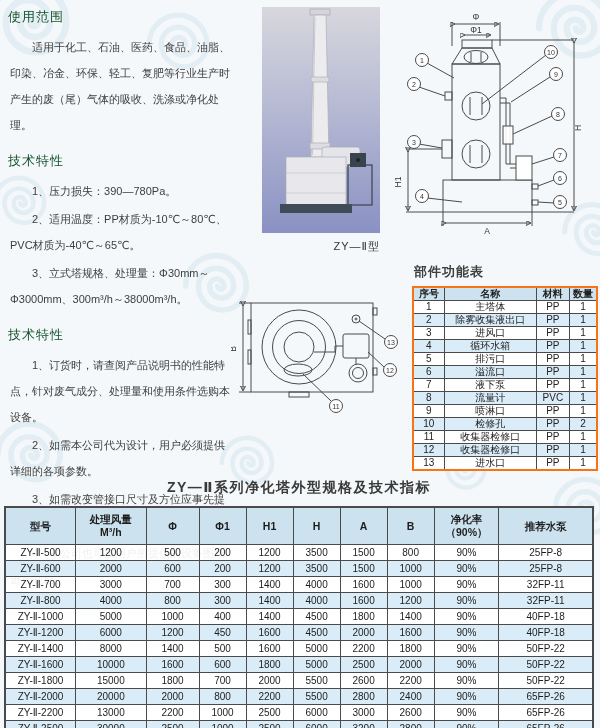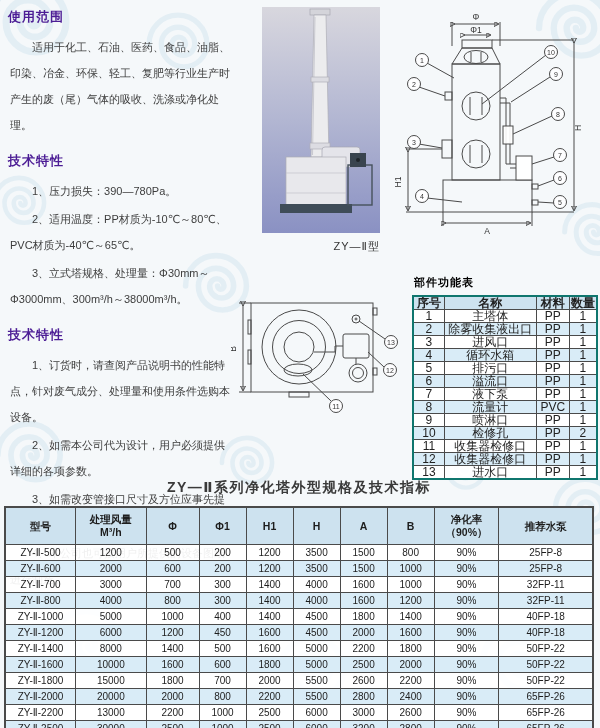--- a/index.html
+++ b/index.html
@@ -8,21 +8,21 @@
     background:#f5f8fa;
     font-family:"Liberation Sans","DejaVu Sans",sans-serif;
     color:#3a3a3a;
   }
   .swirl{position:absolute;opacity:.45;z-index:1;pointer-events:none;}
   .swirl path{fill:none;stroke:#cfe3ee;stroke-width:7;stroke-linecap:round;}
   .layer{position:absolute;z-index:2;}
 
   
   .col-left{left:8px;top:8px;width:228px;}
-  .heading{font-size:13px;font-weight:bold;color:#4c1d95;margin:0 0 8px 0;letter-spacing:1px;}
+  .heading{font-size:13px;font-weight:normal;color:#14532d;margin:0 0 8px 0;letter-spacing:1px;}
   .para{font-size:11px;line-height:26px;margin:0 0 2px 2px;text-indent:22px;color:#3d3d3d;}
   .section{margin-bottom:14px;}
 
   
   .photo{left:262px;top:7px;width:118px;margin:0;}
   .photo svg{display:block;}
   .photo figcaption{text-align:right;font-size:11px;color:#333;margin-top:6px;letter-spacing:1px;}
 
   
   .elevation{left:390px;top:2px;width:208px;height:258px;}
@@ -30,22 +30,22 @@
   .draw line,.draw rect,.draw circle,.draw ellipse,.draw polygon,.draw path,.draw polyline{
     stroke:#4a4a4a;fill:none;stroke-width:1;}
   .draw .callout circle{fill:rgba(255,255,255,.85);}
   .draw text{stroke:none;fill:#333;font-family:"Liberation Sans","DejaVu Sans",sans-serif;}
   .draw .num{font-size:7px;}
   .draw .dim{font-size:8.5px;}
   .draw .fillw{fill:rgba(255,255,255,.9);}
 
   
   .parts{left:412px;top:263px;width:186px;}
-  .parts h4{font-size:11px;font-weight:bold;margin:12px 0 5px 2px;color:#000000;letter-spacing:1px;}
-  .parts table{width:100%;border-collapse:collapse;table-layout:fixed;font-size:12px;border:2px solid #0f766e;}
+  .parts h4{font-size:13px;font-weight:bold;margin:0 0 5px 2px;color:#404040;letter-spacing:1px;}
+  .parts table{width:100%;border-collapse:collapse;table-layout:fixed;font-size:10px;border:2px solid #f97316;}
   .parts th,.parts td{border:1px solid #4a4a4a;text-align:center;padding:1px 0;height:10px;line-height:10px;white-space:nowrap;overflow:hidden;color:#222;}
   .parts thead th{background:#cde2ef;font-weight:bold;}
   .parts tbody tr:nth-child(odd) td{background:rgba(255,255,255,.92);}
   .parts tbody tr:nth-child(even) td{background:#d9ecf7;}
 
   
   .spec{left:4px;top:479px;width:590px;}
   .spec-title{text-align:center;font-size:14px;font-weight:bold;color:#3a3a3a;letter-spacing:1.5px;margin-bottom:9px;}
   .spec table{width:100%;border-collapse:collapse;table-layout:fixed;font-size:10px;border:2px solid #4a4a4a;}
   .spec th,.spec td{border:1px solid #4a4a4a;text-align:center;color:#1d1d1d;}

